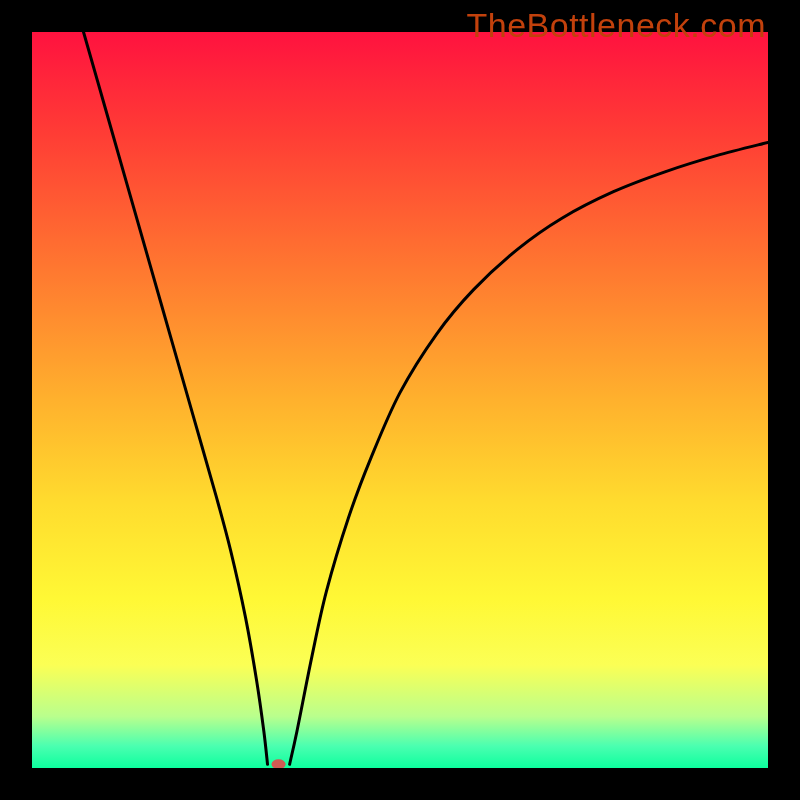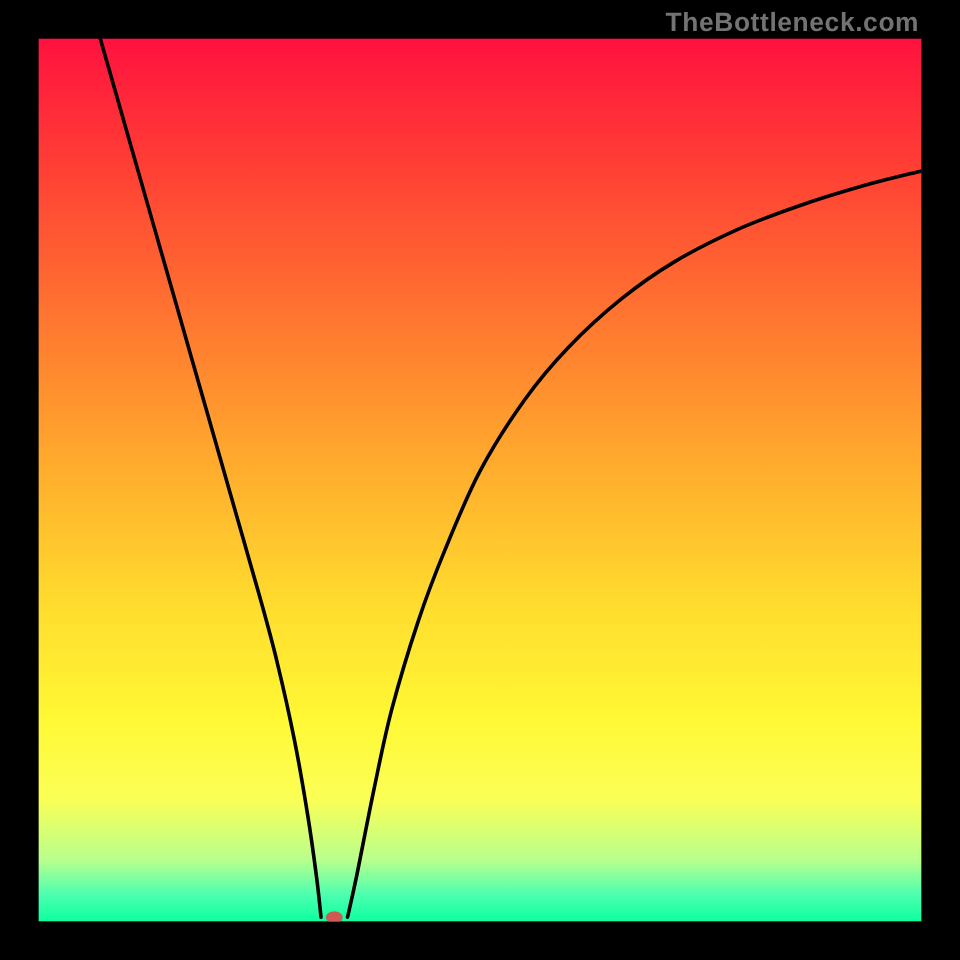--- a/index.html
+++ b/index.html
@@ -1,20 +1,20 @@
 <!DOCTYPE html>
 <html><head>
 <meta charset="utf-8">
 <style>
   html,body{margin:0;padding:0}
   body{width:800px;height:800px;font-family:Arial,Helvetica,sans-serif;overflow:hidden}
   .frame{position:absolute;inset:0;background:#000}
   
   svg.plot{position:absolute;left:32px;top:32px;width:736px;height:736px;display:block}
-  .watermark{position:absolute;top:6px;right:34px;color:#737373;font-size:22px;font-weight:700;letter-spacing:.5px}
+  .watermark{position:absolute;top:6px;right:34px;color:#c2410c;font-size:34px;font-weight:400;letter-spacing:.5px}
 </style>
 </head>
 <body>
 
 <div class="frame">
 
   <svg class="plot" viewBox="0 0 736 736" preserveAspectRatio="none">
     <defs>
       <linearGradient id="bg" x1="0" y1="0" x2="0" y2="1">
           <stop offset="0%" stop-color="#ff123f"></stop>

